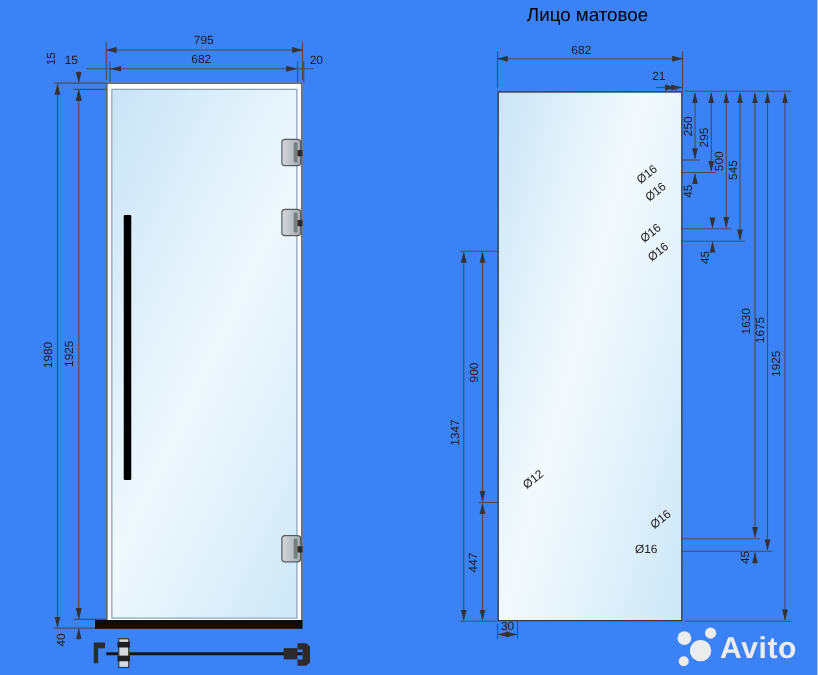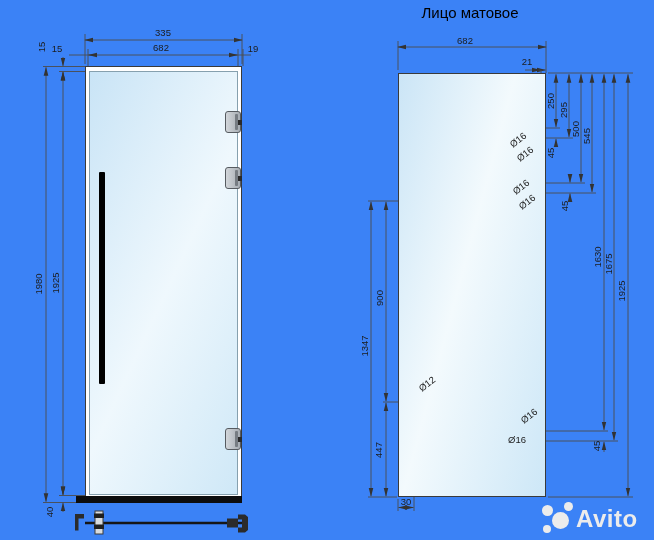--- a/index.html
+++ b/index.html
@@ -154,24 +154,24 @@
     <div class="pin"></div>
     <div class="clamp"></div>
   </div>
   <div class="hinge" style="top:428px">
     <div class="pin"></div>
     <div class="clamp"></div>
   </div>
 
   <div class="glass-panel"></div>
 
-  <span class="lab" style="left:163px;top:33px">335</span>
+  <span class="lab" style="left:163px;top:33px">795</span>
   <span class="lab" style="left:57px;top:49px">15</span>
   <span class="lab" style="left:161px;top:48px">682</span>
-  <span class="lab" style="left:253px;top:49px">19</span>
+  <span class="lab" style="left:253px;top:49px">20</span>
   <span class="lab v" style="left:42px;top:47px">15</span>
   <span class="lab v" style="left:39px;top:284px">1980</span>
   <span class="lab v" style="left:56px;top:283px">1925</span>
   <span class="lab v" style="left:50px;top:512px">40</span>
 
   <span class="lab" style="left:465px;top:41px">682</span>
   <span class="lab" style="left:527px;top:62px">21</span>
   <span class="lab v" style="left:551px;top:101px">250</span>
   <span class="lab v" style="left:564px;top:110px">295</span>
   <span class="lab v" style="left:551px;top:153px">45</span>

